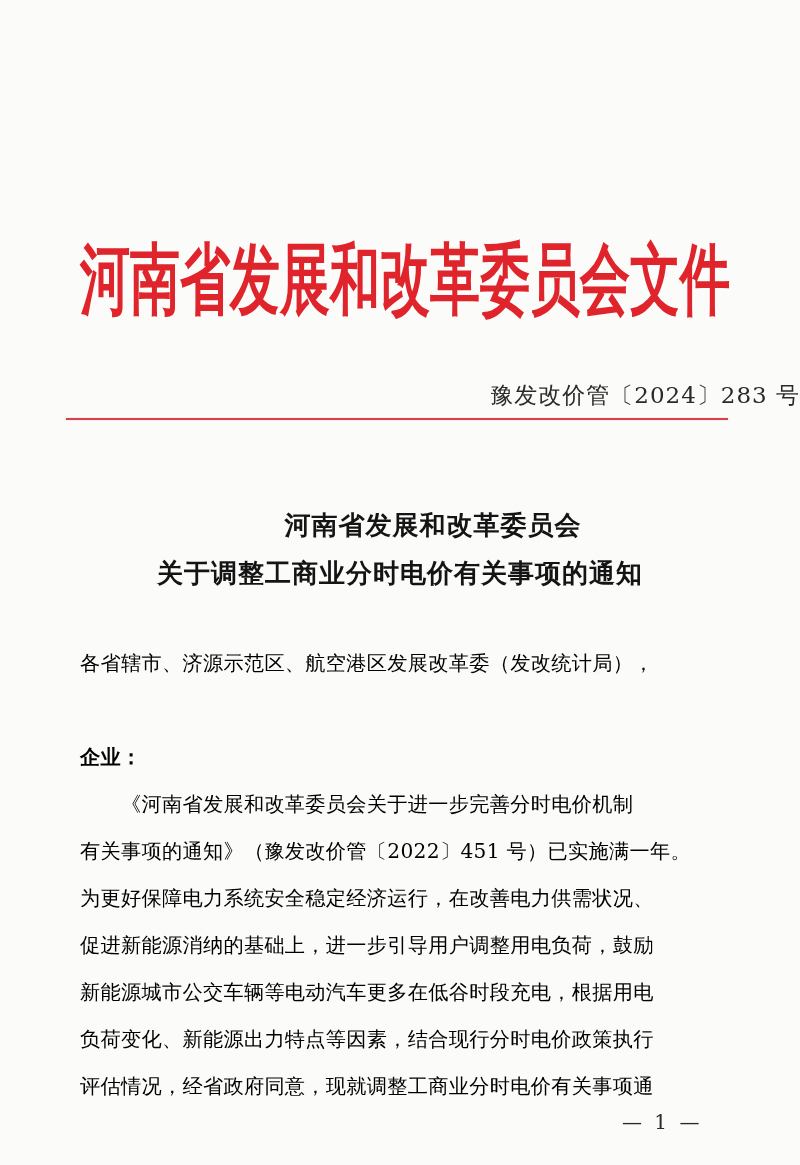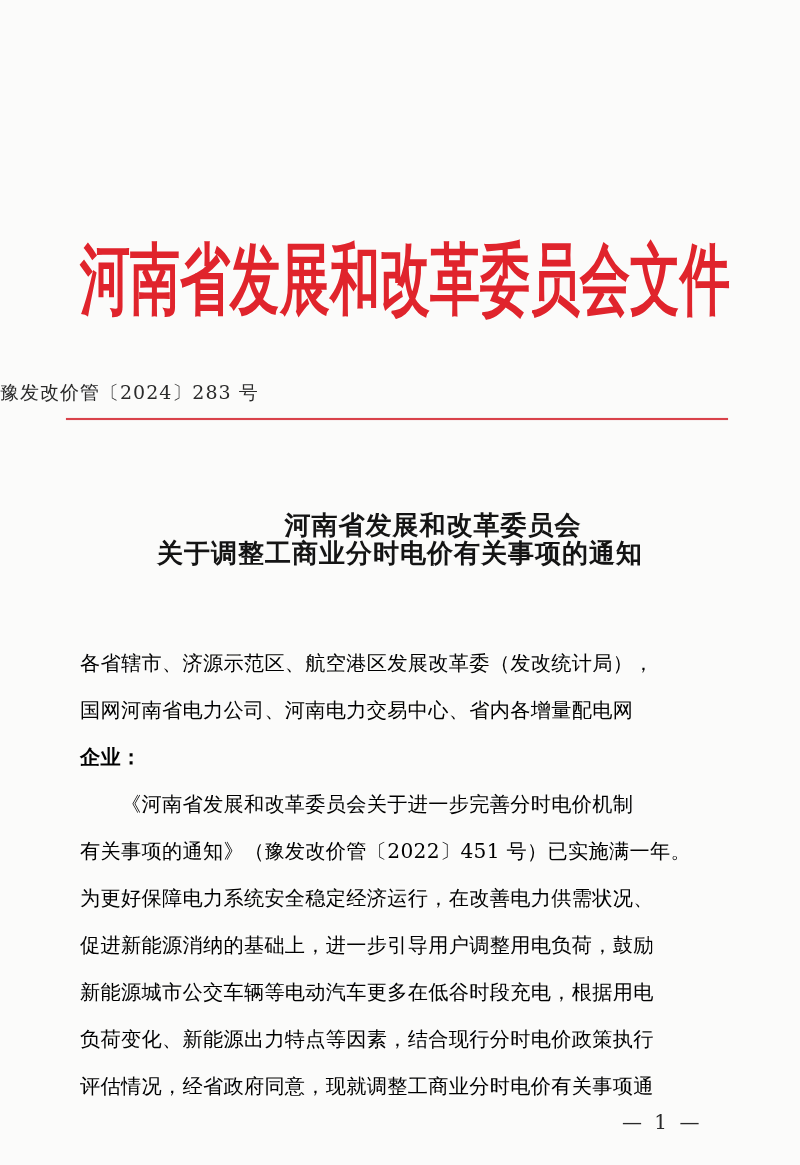--- a/index.html
+++ b/index.html
@@ -34,22 +34,22 @@
       letter-spacing: 0px;
       transform: scaleY(1.55);
       transform-origin: center center;
       white-space: nowrap;
     }
     .doc-number {
       position: absolute;
       left: 0;
       width: 800px;
       top: 380px;
-      text-align: left;
-      font-size: 19px;
+      text-align: right;
+      font-size: 23px;
       color: #2a2a2a;
       letter-spacing: 1px;
     }
     .red-rule {
       position: absolute;
       left: 66px;
       top: 418px;
       width: 662px;
       height: 2px;
       background: #d9424a;
@@ -60,21 +60,21 @@
       left: 0;
       width: 800px;
       text-align: center;
       font-family: "DejaVu Serif", "Liberation Serif", serif;
       font-weight: bold;
       font-size: 26px;
       color: #141414;
       letter-spacing: 1px;
     }
     .title.line1 { top: 508px; margin-left: 33px; }
-    .title.line2 { top: 536px; text-align: center; }
+    .title.line2 { top: 556px; text-align: center; }
     .body-text {
       position: absolute;
       left: 80px;
       width: 640px;
       font-size: 20.2px;
       color: #000000;
       white-space: nowrap;
       letter-spacing: 0.3px;
     }
     .page-number {
@@ -94,21 +94,20 @@
   <div class="masthead">河南省发展和改革委员会文件</div>
 
   <div class="doc-number">豫发改价管〔2024〕283 号</div>
 
   <div class="red-rule"></div>
 
   <div class="title line1">河南省发展和改革委员会</div>
   <div class="title line2">关于调整工商业分时电价有关事项的通知</div>
 
   <div class="body-text" style="top:650px;">各省辖市、济源示范区、航空港区发展改革委（发改统计局），</div>
-  <div class="body-text" style="top:697px;">国网河南省电力公司、河南电力交易中心、省内各增量配电网</div>
   <div class="body-text" style="top:744px;font-weight:bold;">企业：</div>
 
   <div class="body-text" style="top:791px;">　　《河南省发展和改革委员会关于进一步完善分时电价机制</div>
   <div class="body-text" style="top:838px;">有关事项的通知》（豫发改价管〔2022〕451 号）已实施满一年。</div>
   <div class="body-text" style="top:885px;">为更好保障电力系统安全稳定经济运行，在改善电力供需状况、</div>
   <div class="body-text" style="top:932px;">促进新能源消纳的基础上，进一步引导用户调整用电负荷，鼓励</div>
   <div class="body-text" style="top:1026px;">负荷变化、新能源出力特点等因素，结合现行分时电价政策执行</div>
   <div class="body-text" style="top:979px;">新能源城市公交车辆等电动汽车更多在低谷时段充电，根据用电</div>
   <div class="body-text" style="top:1073px;">评估情况，经省政府同意，现就调整工商业分时电价有关事项通</div>
 

